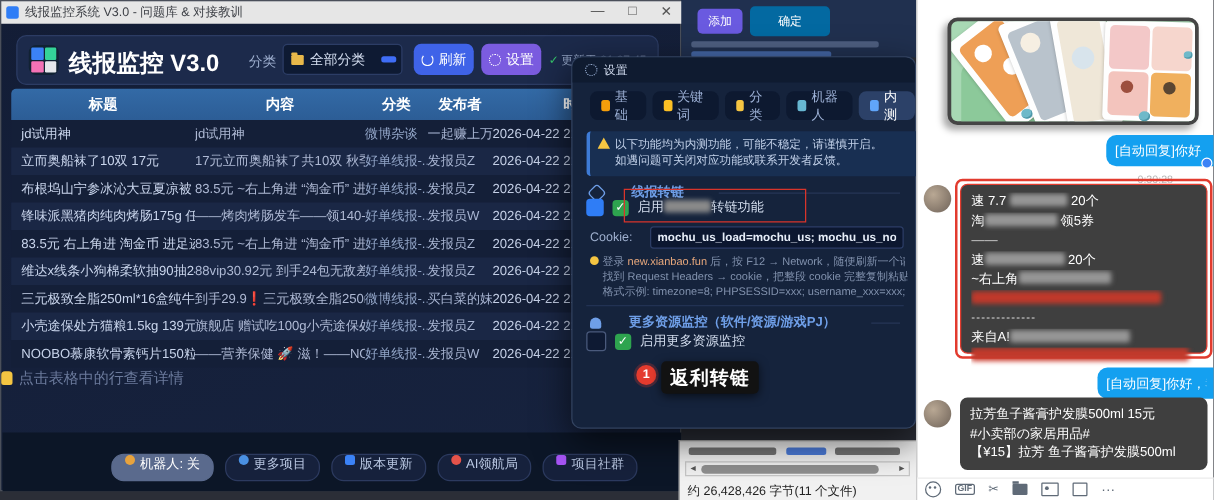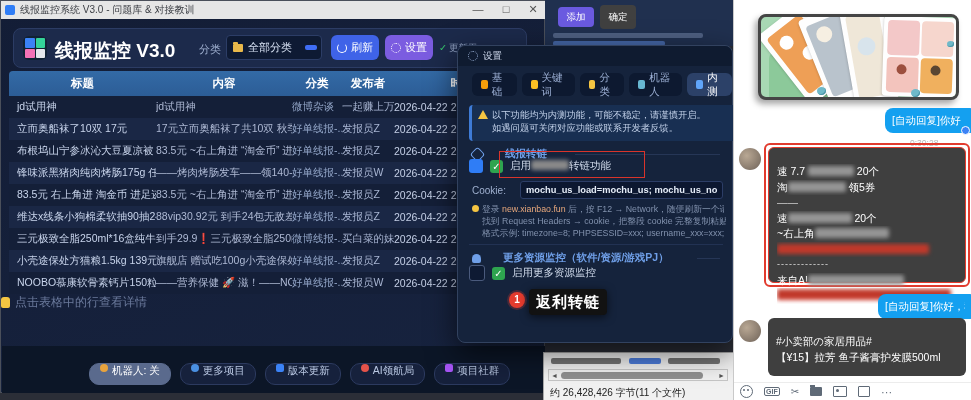--- a/index.html
+++ b/index.html
@@ -101,21 +101,21 @@
   
   .win-chat{left:733px;top:0;width:238px;height:400px;background:#fff;border-left:1px solid #c9c9c9;}
   .prod-img{left:24px;top:14px;width:201px;height:86px;background:#a8d8b4;border:3px solid #454545;border-radius:8px;overflow:hidden;box-shadow:-3px 4px 6px rgba(0,0,0,.35);}
   .cyl{position:absolute;left:8px;top:34px;width:70px;height:52px;background:#8cc99a;border-radius:8px 8px 0 0;}
   .card{position:absolute;background:#fefefe;border-radius:4px;box-shadow:0 1px 3px rgba(0,0,0,.25);}
   .tile{position:absolute;border-radius:4px;}
   .drop{position:absolute;width:9px;height:8px;background:#6fb9c9;border-radius:50%;box-shadow:inset -1px -1px 0 #4e97a8;}
   .bub-blue{background:#14a0f0;color:#fff;font-size:10.5px;border-radius:8px 2px 2px 8px;display:flex;align-items:center;padding:0 7px;overflow:hidden;white-space:nowrap;}
   .chat-time{font-size:8.5px;color:#b8b8b8;}
   .avatar{width:22px;height:22px;border-radius:50%;background:radial-gradient(circle at 35% 35%,#b9a894,#6e6258);}
-  .bub-dark{background:#3f3f3f;color:#fff;font-size:10.5px;border-radius:6px;padding:16px 8px;line-height:15.5px;}
+  .bub-dark{background:#3f3f3f;color:#fff;font-size:10.5px;border-radius:6px;padding:6px 8px;line-height:15.5px;}
   .bub-dark.redline{border:1px solid #e23b2e;}
   .chat-red-rect{border:2px solid #e23b2e;border-radius:6px;}
   .blurbar.dk{background:#969696;}
   .blurbar.red{background:#c0392b;}
   .sep-dash{color:#e0e0e0;font-size:9px;letter-spacing:1px;}
   .blue-dot{width:9px;height:9px;background:#3b82f6;border:1px solid #fff;border-radius:50%;}
   .chat-toolbar{left:0;top:382px;width:238px;height:18px;background:#fff;border-top:1px solid #ececec;display:flex;align-items:center;gap:11px;padding-left:6px;box-sizing:border-box;color:#5f6a77;}
   .ti{font-size:11px;line-height:14px;}
   .gifbox{font-size:7px;font-weight:bold;border:1px solid #5f6a77;border-radius:2px;padding:0 1px;}
   .ico-folder{width:12px;height:9px;background:#5f6a77;border-radius:1px;position:relative;}
@@ -268,21 +268,21 @@
           <span class="dot" style="background:#a855f7;border-radius:2px;"></span>
           <span>项目社群</span>
         </div>
     </div>
   </div>
 
   <div class="abs win-back">
     <div class="abs bbtn" style="left:13px;top:7px;width:36px;background:#6a5ae0;">
         <span>添加</span>
       </div>
-    <div class="abs bbtn" style="left:55px;top:5px;width:36px;height:24px;background:#404040;">
+    <div class="abs bbtn" style="left:55px;top:5px;width:64px;height:24px;background:#0369a1;">
         <span>确定</span>
       </div>
     <div class="abs redact" style="left:8px;top:33px;width:150px;height:5px;"></div>
     <div class="abs redact blue" style="left:8px;top:41px;width:112px;height:5px;"></div>
   </div>
 
   <div class="abs win-file">
     <div class="abs redact" style="left:7px;top:5px;width:70px;height:6px;background:#555;opacity:.8;"></div>
     <div class="abs redact blue" style="left:85px;top:5px;width:32px;height:6px;background:#3a6fd8;opacity:.9;"></div>
     <div class="abs redact" style="left:124px;top:5px;width:52px;height:6px;background:#555;opacity:.8;"></div>
@@ -414,20 +414,21 @@
       <div class="nowrap"><span class="blurbar red" style="width:174px;border-bottom:1px solid #e23b2e;"></span></div>
     </div>
     <div class="abs blue-dot" style="left:227px;top:126px;"></div>
 
     <div class="abs bub-blue" style="left:144px;top:294px;width:94px;height:25px;">
         <span class="nowrap">[自动回复]你好，我现</span>
       </div>
 
     <div class="abs avatar" style="left:5px;top:320px;"></div>
     <div class="abs bub-dark" style="left:34px;top:318px;width:198px;height:58px;">
+      <div class="nowrap">拉芳鱼子酱膏护发膜500ml 15元</div>
       <div class="nowrap">#小卖部の家居用品#</div>
       <div class="nowrap">【¥15】拉芳 鱼子酱膏护发膜500ml</div>
     </div>
 
     <div class="chat-toolbar abs">
       <span class="ico-smile"></span>
       <span class="gifbox">GIF</span>
       <span class="ti ico-scis">✂</span>
       <span class="ico-folder"></span>
       <span class="ico-pic"></span>

